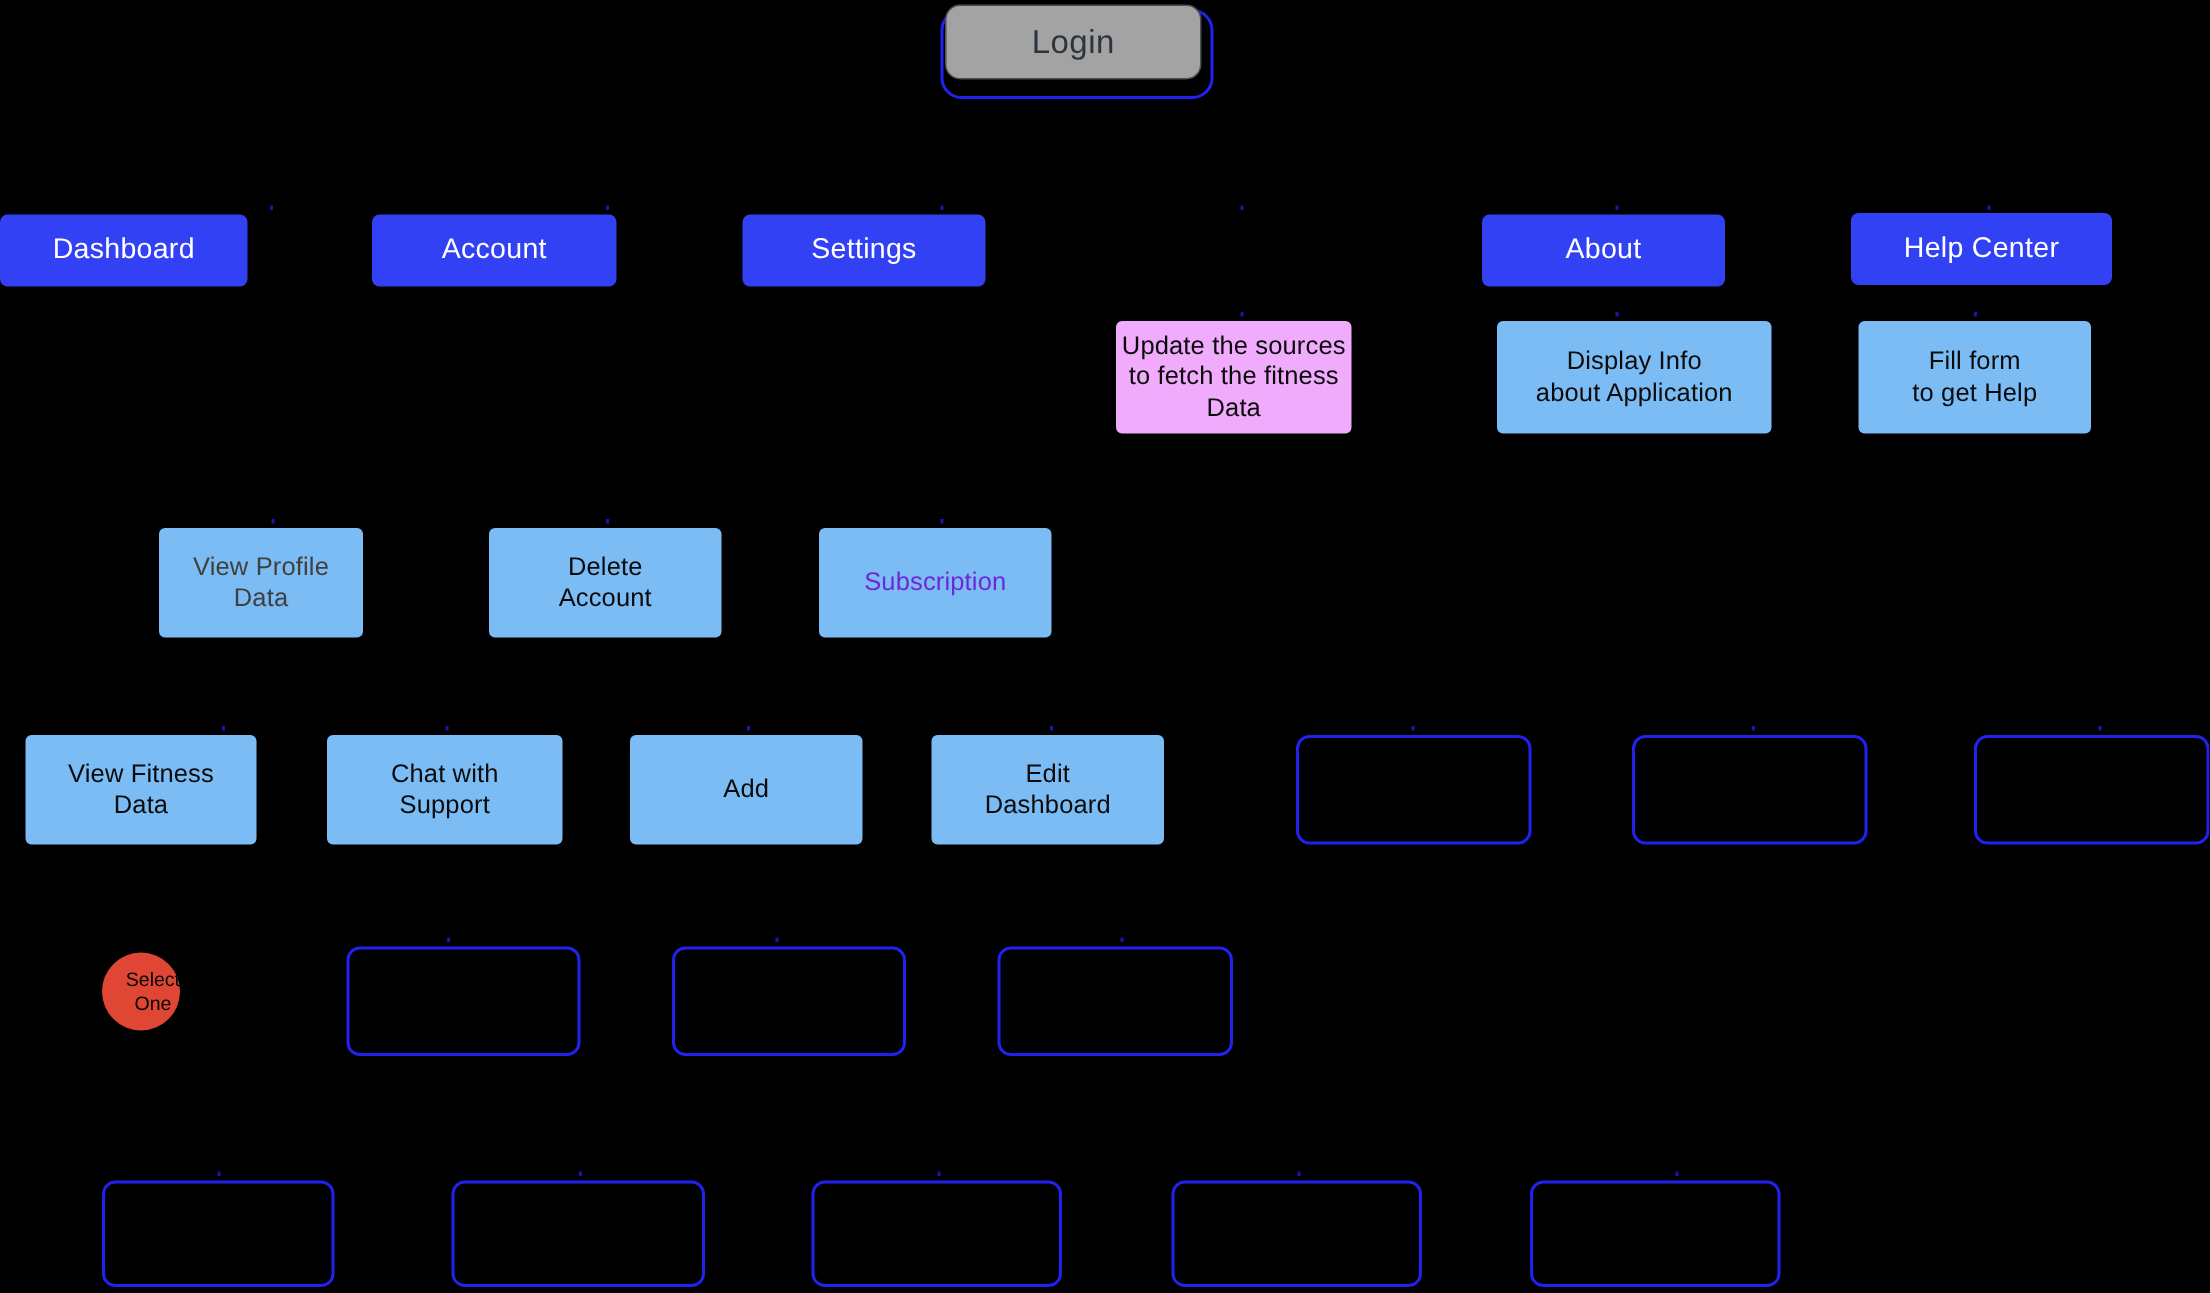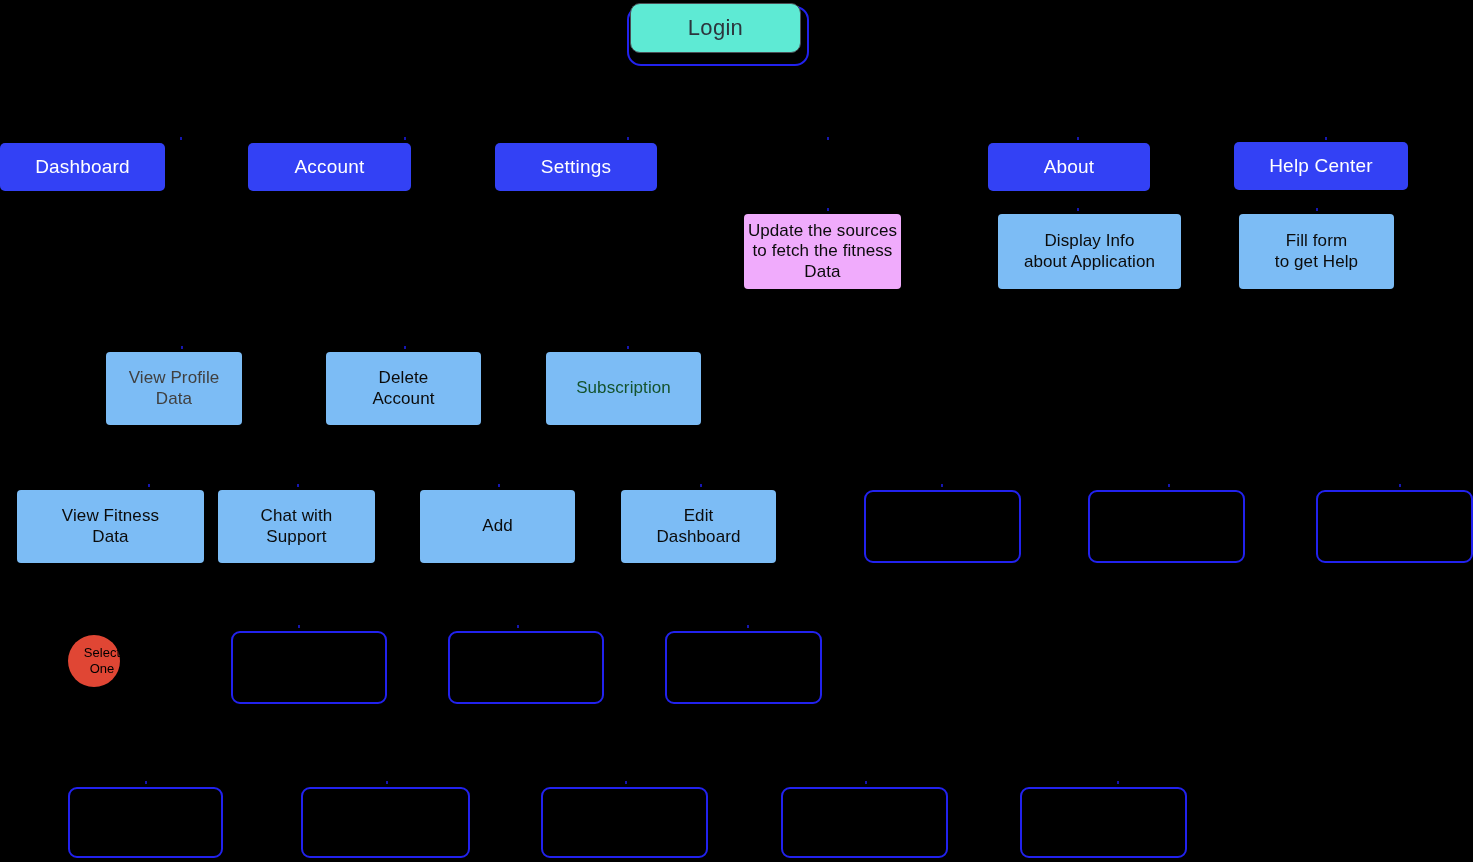--- a/index.html
+++ b/index.html
@@ -59,21 +59,21 @@
     font-size: 16px;
   }
 
   
   .node.root-outer {
     background: transparent;
     border: 2px solid #2222ee;
     border-radius: 14px;
   }
   .node.root-inner {
-    background: #5eead4;
+    background: #a3a3a3;
     border: 1px solid #4a4f55;
     border-radius: 10px;
     color: #2c353d;
     font-size: 22px;
     letter-spacing: .3px;
   }
 
   
   .node.circle {
     background: #e04634;
@@ -136,22 +136,22 @@
 to fetch the fitness
 Data</span></div>
     <div class="node secondary" style="left: 998px; top: 214px; width: 183px; height: 75px; background: rgb(124, 188, 245); color: rgb(11, 11, 11);"><span>Display Info
 about Application</span></div>
     <div class="node secondary" style="left: 1239px; top: 214px; width: 155px; height: 75px; background: rgb(124, 188, 245); color: rgb(11, 11, 11);"><span>Fill form
 to get Help</span></div>
     <div class="node secondary" style="left: 106px; top: 352px; width: 136px; height: 73px; background: rgb(124, 188, 245); color: #404040;"><span>View Profile
 Data</span></div>
     <div class="node secondary" style="left: 326px; top: 352px; width: 155px; height: 73px; background: rgb(124, 188, 245); color: rgb(11, 11, 11);"><span>Delete
 Account</span></div>
-    <div class="node secondary" style="left: 546px; top: 352px; width: 155px; height: 73px; background: rgb(124, 188, 245); color: #14532d;"><span>Subscription</span></div>
-    <div class="node secondary" style="left: 17px; top: 490px; width: 187px; height: 73px; background: rgb(124, 188, 245); color: rgb(11, 11, 11);"><span>View Fitness
+    <div class="node secondary" style="left: 546px; top: 352px; width: 155px; height: 73px; background: rgb(124, 188, 245); color: #6d28d9;"><span>Subscription</span></div>
+    <div class="node secondary" style="left: 17px; top: 490px; width: 154px; height: 73px; background: rgb(124, 188, 245); color: rgb(11, 11, 11);"><span>View Fitness
 Data</span></div>
     <div class="node secondary" style="left: 218px; top: 490px; width: 157px; height: 73px; background: rgb(124, 188, 245); color: rgb(11, 11, 11);"><span>Chat with
 Support</span></div>
     <div class="node secondary" style="left: 420px; top: 490px; width: 155px; height: 73px; background: rgb(124, 188, 245); color: rgb(11, 11, 11);"><span>Add</span></div>
     <div class="node secondary" style="left: 621px; top: 490px; width: 155px; height: 73px; background: rgb(124, 188, 245); color: rgb(11, 11, 11);"><span>Edit
 Dashboard</span></div>
     <div class="node outline" style="left: 864px; top: 490px; width: 157px; height: 73px; border-color: rgb(34, 34, 238);"><span></span></div>
     <div class="node outline" style="left: 1088px; top: 490px; width: 157px; height: 73px; border-color: rgb(34, 34, 238);"><span></span></div>
     <div class="node outline" style="left: 1316px; top: 490px; width: 157px; height: 73px; border-color: rgb(34, 34, 238);"><span></span></div>
     <div class="node outline" style="left: 231px; top: 631px; width: 156px; height: 73px; border-color: rgb(34, 34, 238);"><span></span></div>

